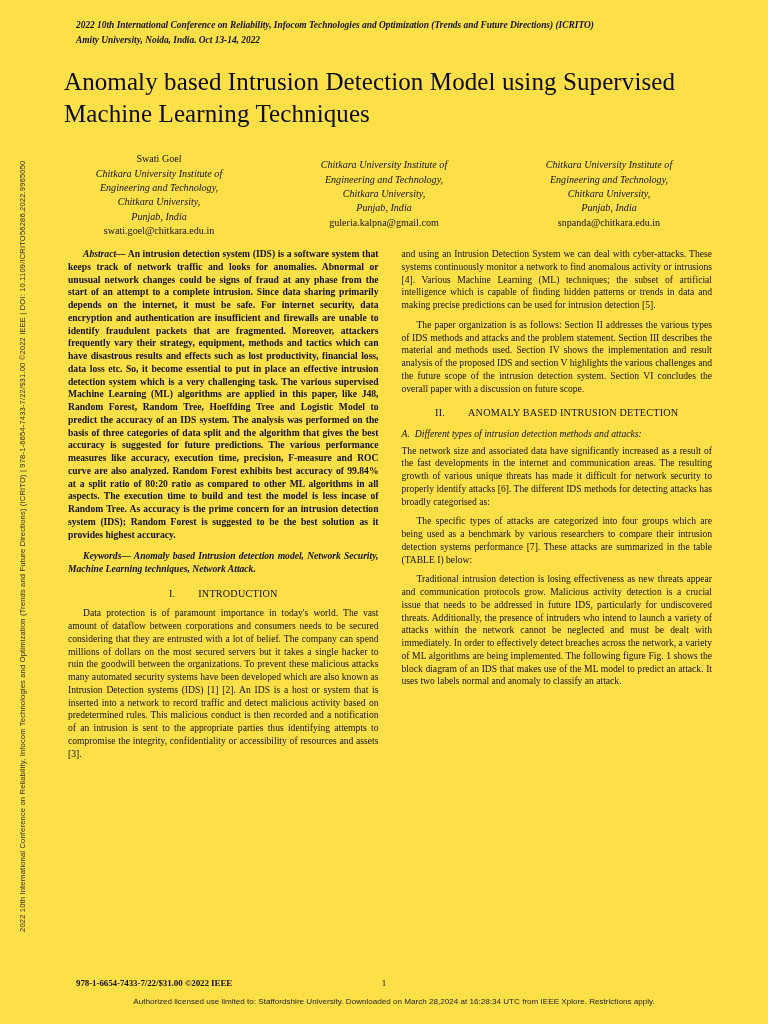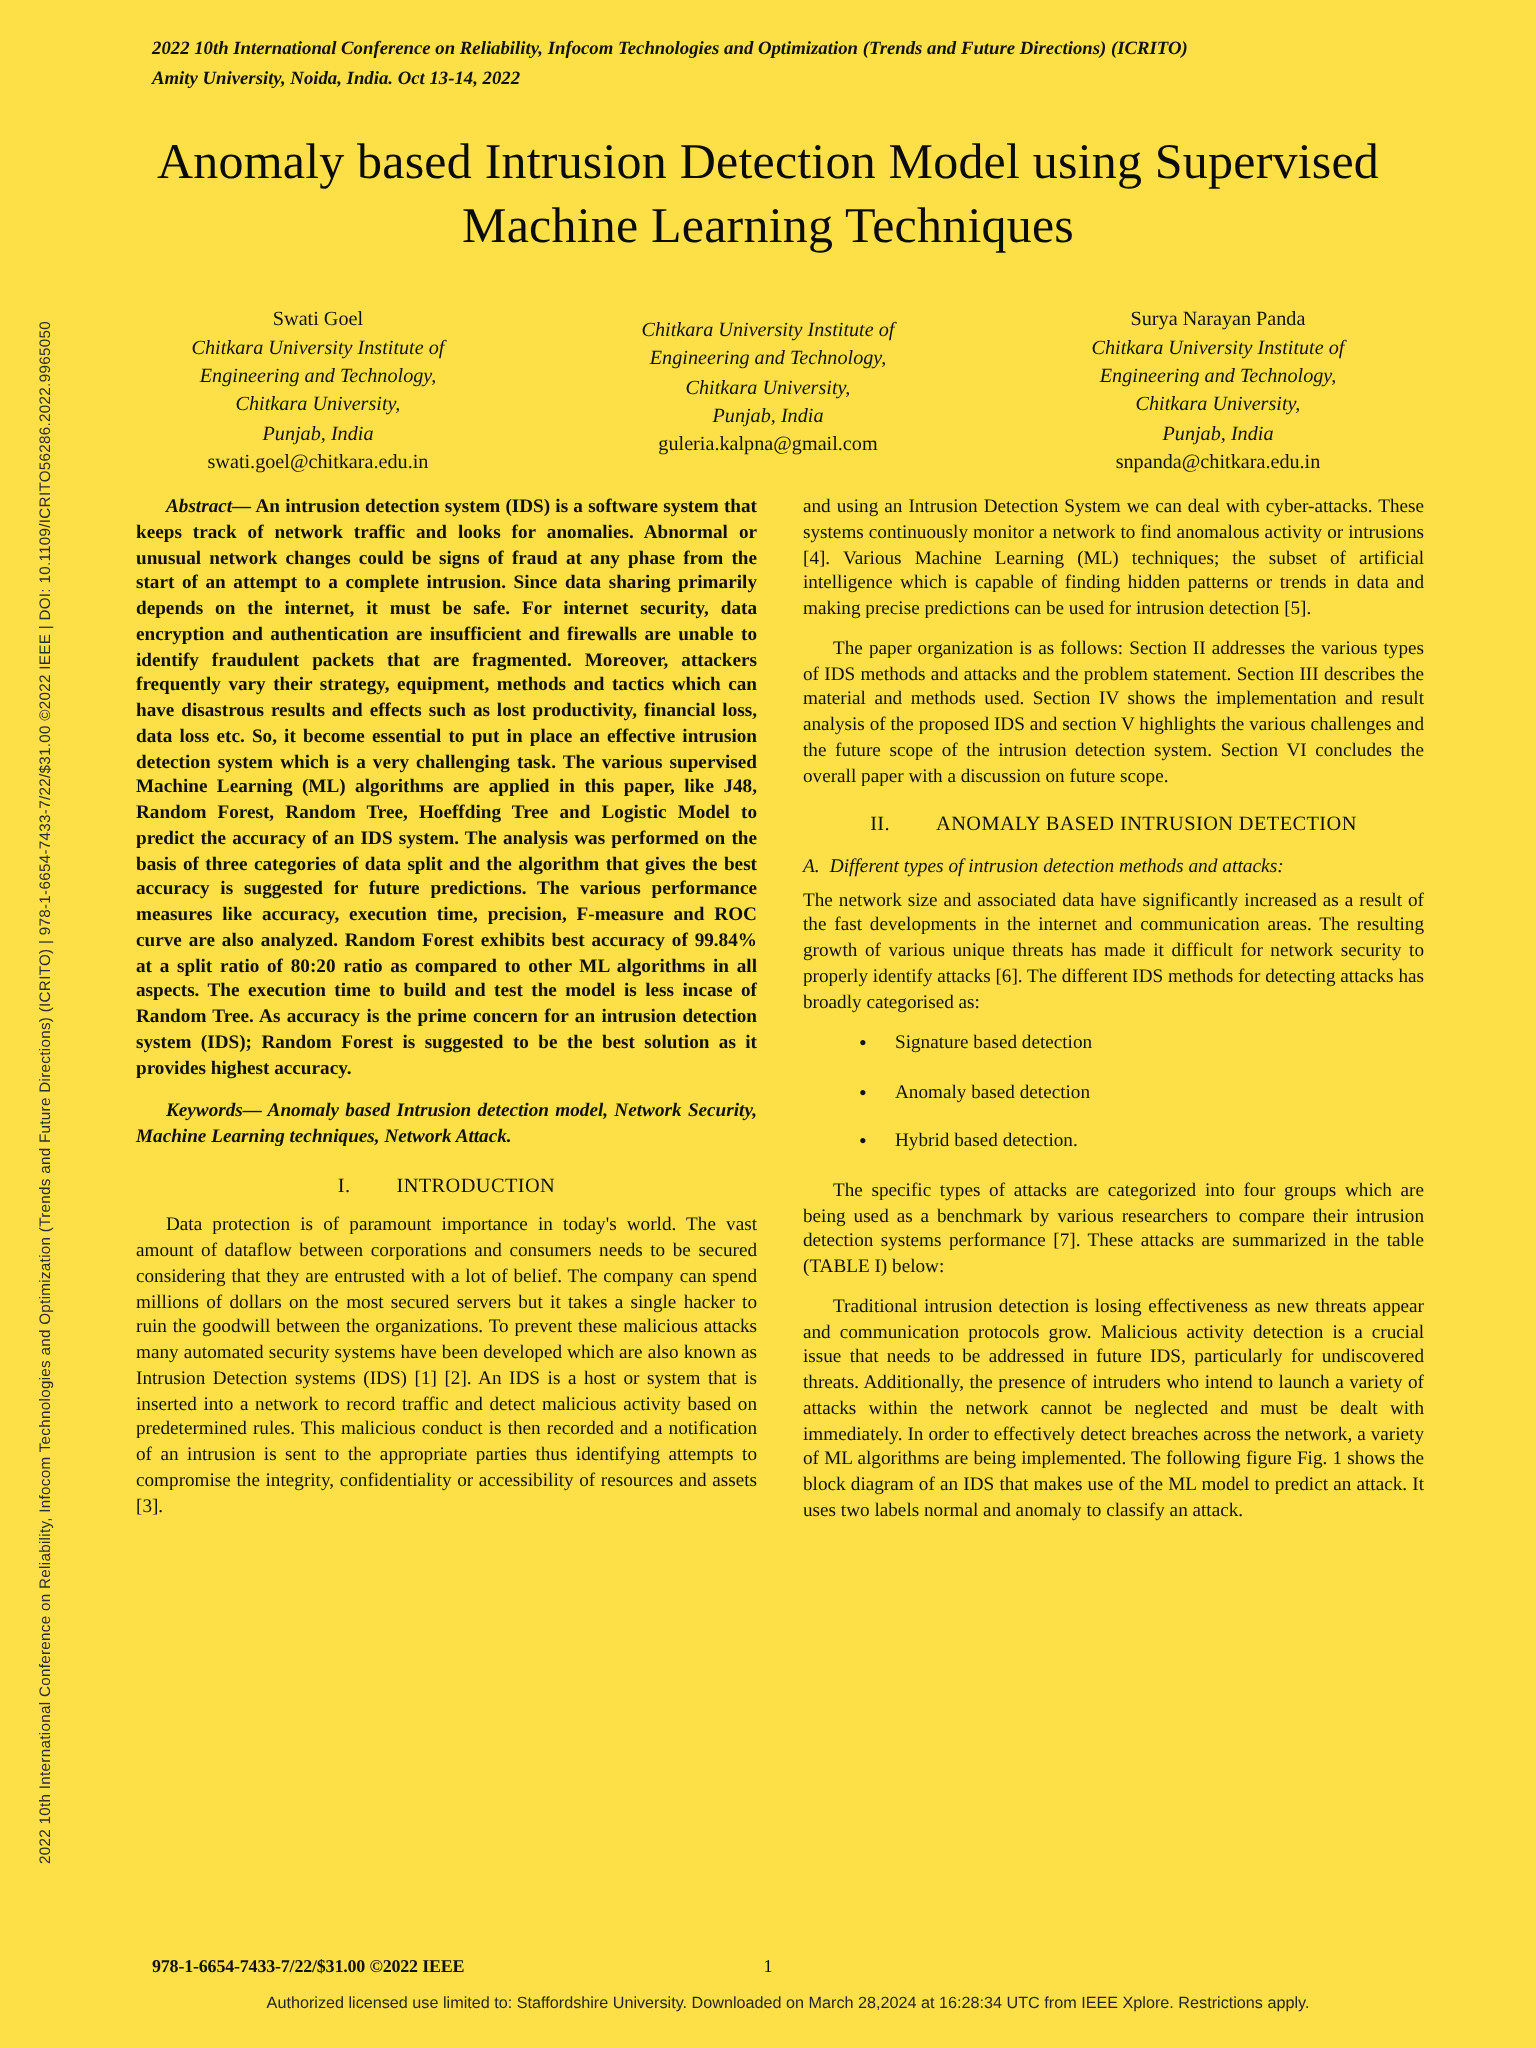--- a/index.html
+++ b/index.html
@@ -60,21 +60,21 @@
     line-height: 1.55;
     color: #111;
   }
 
   
   .title {
     position: absolute;
     left: 64px;
     top: 66px;
     width: 640px;
-    text-align: center;
+    text-align: left;
     font-size: 25px;
     line-height: 1.28;
     color: #0b0b0b;
     font-weight: normal;
     letter-spacing: 0.1px;
     font-family: Liberation Serif, serif;
   }
 
   
   .authors {
@@ -239,21 +239,20 @@
 
     <div class="author">
       <div class="aff">Chitkara University Institute of</div>
       <div class="aff">Engineering and Technology,</div>
       <div class="aff">Chitkara University,</div>
       <div class="aff">Punjab, India</div>
       <div class="email">guleria.kalpna@gmail.com</div>
     </div>
 
     <div class="author">
-      <div class="name"><span>Surya Narayan Panda</span><sup></sup></div>
       <div class="aff">Chitkara University Institute of</div>
       <div class="aff">Engineering and Technology,</div>
       <div class="aff">Chitkara University,</div>
       <div class="aff">Punjab, India</div>
       <div class="email">snpanda@chitkara.edu.in</div>
     </div>
 
   </div>
 
   <div class="columns">
@@ -275,25 +274,20 @@
       <p class="noindent">and using an Intrusion Detection System we can deal with cyber-attacks. These systems continuously monitor a network to find anomalous activity or intrusions [4]. Various Machine Learning (ML) techniques; the subset of artificial intelligence which is capable of finding hidden patterns or trends in data and making precise predictions can be used for intrusion detection [5].</p>
 
       <p>The paper organization is as follows: Section II addresses the various types of IDS methods and attacks and the problem statement. Section III describes the material and methods used. Section IV shows the implementation and result analysis of the proposed IDS and section V highlights the various challenges and the future scope of the intrusion detection system. Section VI concludes the overall paper with a discussion on future scope.</p>
 
       <div class="sec-head"><span class="num">II.</span><span>ANOMALY BASED INTRUSION DETECTION</span></div>
 
       <div class="sub-head"><span class="num">A.</span><span>Different types of intrusion detection methods and attacks:</span></div>
 
       <p class="noindent">The network size and associated data have significantly increased as a result of the fast developments in the internet and communication areas. The resulting growth of various unique threats has made it difficult for network security to properly identify attacks [6]. The different IDS methods for detecting attacks has broadly categorised as:</p>
 
-      <ul class="bullets">
-        <li>Signature based detection</li>
-        <li>Anomaly based detection</li>
-        <li>Hybrid based detection.</li>
-      </ul>
 
       <p>The specific types of attacks are categorized into four groups which are being used as a benchmark by various researchers to compare their intrusion detection systems performance [7]. These attacks are summarized in the table (TABLE I) below:</p>
 
       <p>Traditional intrusion detection is losing effectiveness as new threats appear and communication protocols grow. Malicious activity detection is a crucial issue that needs to be addressed in future IDS, particularly for undiscovered threats. Additionally, the presence of intruders who intend to launch a variety of attacks within the network cannot be neglected and must be dealt with immediately. In order to effectively detect breaches across the network, a variety of ML algorithms are being implemented. The following figure Fig. 1 shows the block diagram of an IDS that makes use of the ML model to predict an attack. It uses two labels normal and anomaly to classify an attack.</p>
 
     </div>
 
   </div>
 
   <div class="footer-isbn"><span>978-1-6654-7433-7/22/$31.00 ©2022 </span><span class="ieee">IEEE</span></div>

